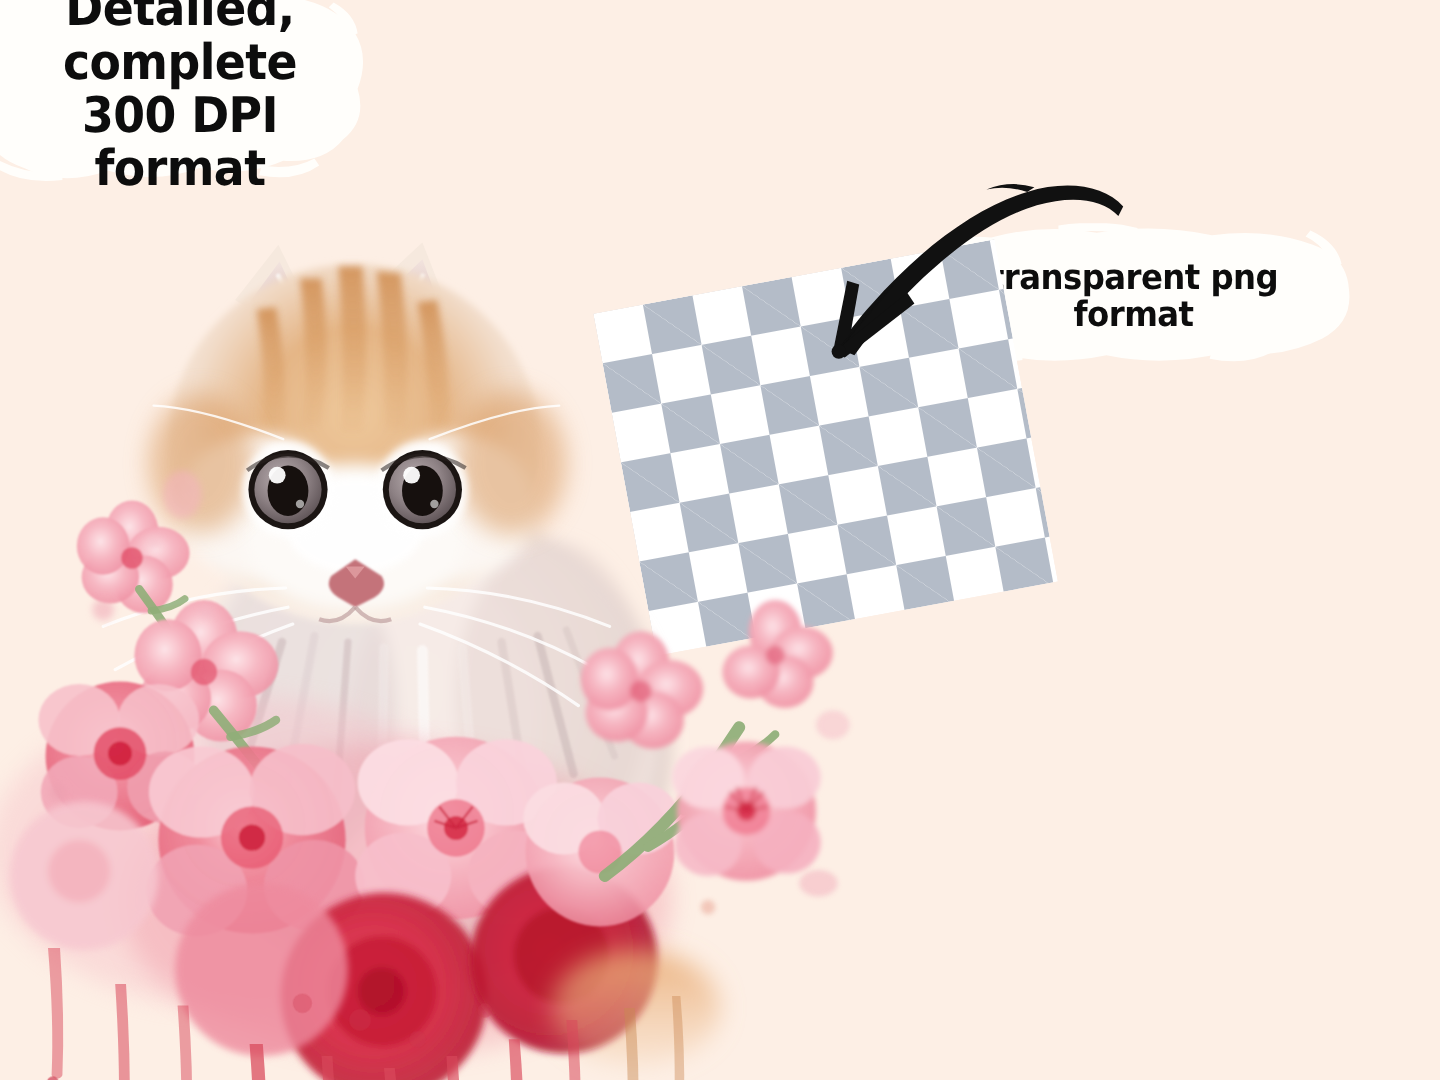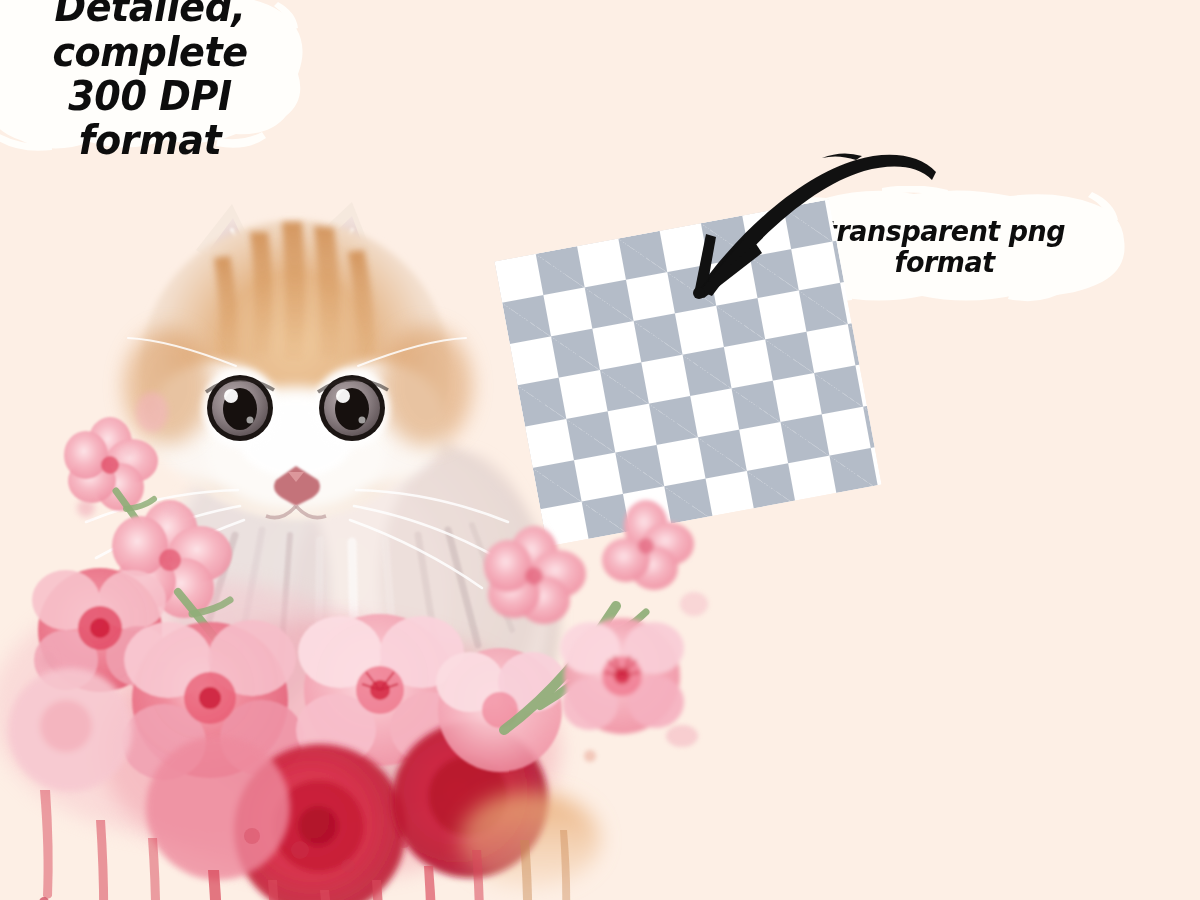--- a/index.html
+++ b/index.html
@@ -112,21 +112,21 @@
     left: 470px;
     top: 480px;
     width: 260px;
     height: 300px;
     z-index: 5;
   }
 </style>
 </head>
 <body>
 
-<div id="stage" style="background: rgb(253, 239, 229); font-style: italic;">
+<div id="stage" style="background: rgb(253, 239, 229);">
 
   <svg id="artwork" viewBox="0 0 700 710" preserveAspectRatio="none" aria-hidden="true">
     <defs>
       <radialGradient id="furBody" cx="48%" cy="38%" r="62%">
         <stop offset="0%" stop-color="#fdfaf7"></stop>
         <stop offset="48%" stop-color="#f6ece5"></stop>
         <stop offset="82%" stop-color="#e3d3cd"></stop>
         <stop offset="100%" stop-color="#d9c7c4" stop-opacity="0.55"></stop>
       </radialGradient>
       <radialGradient id="furHead" cx="50%" cy="42%" r="60%">

